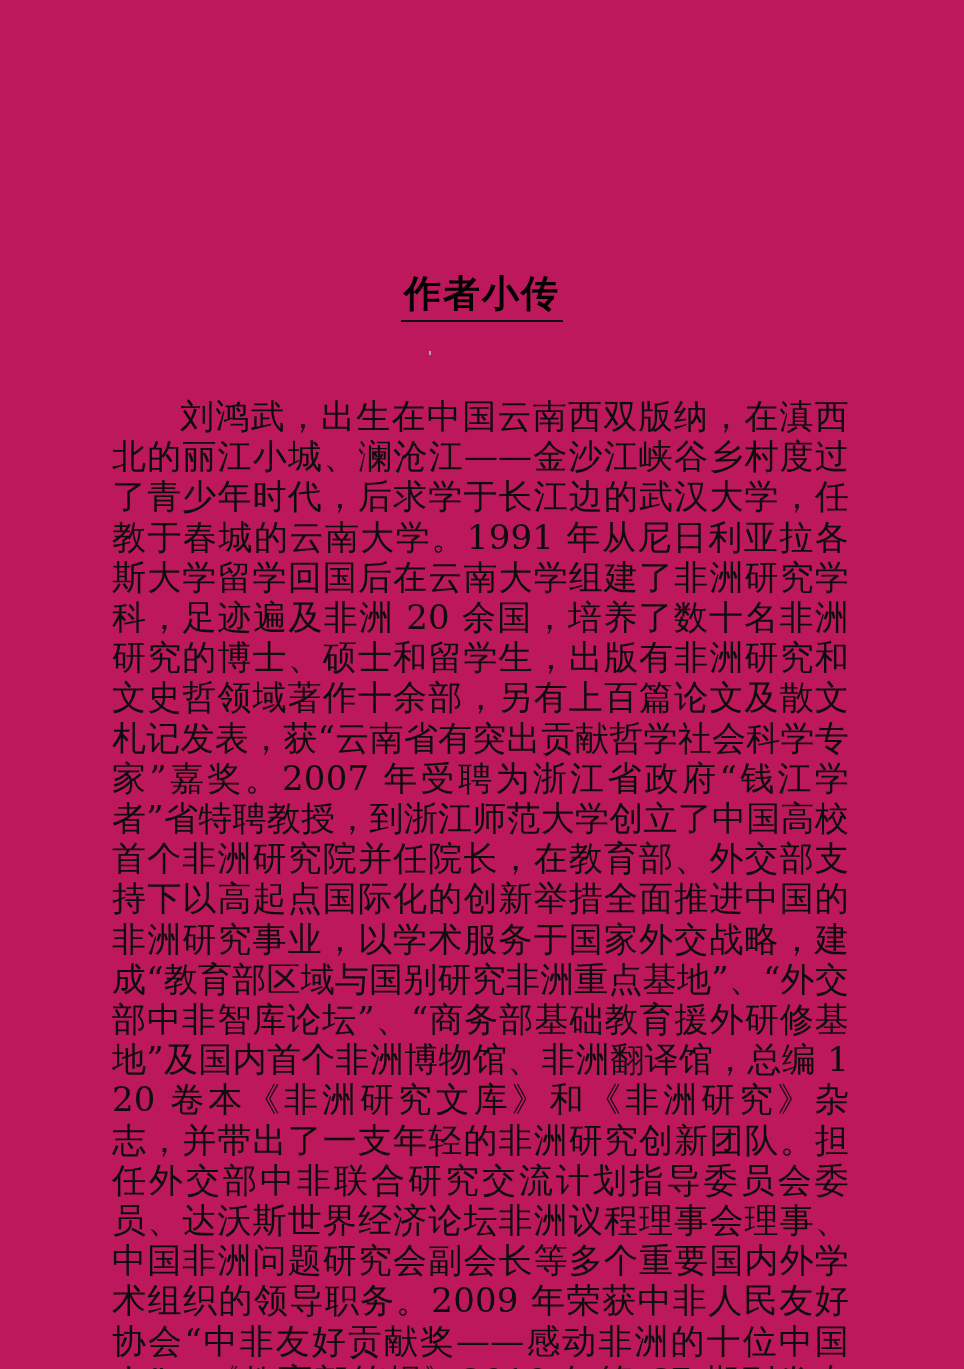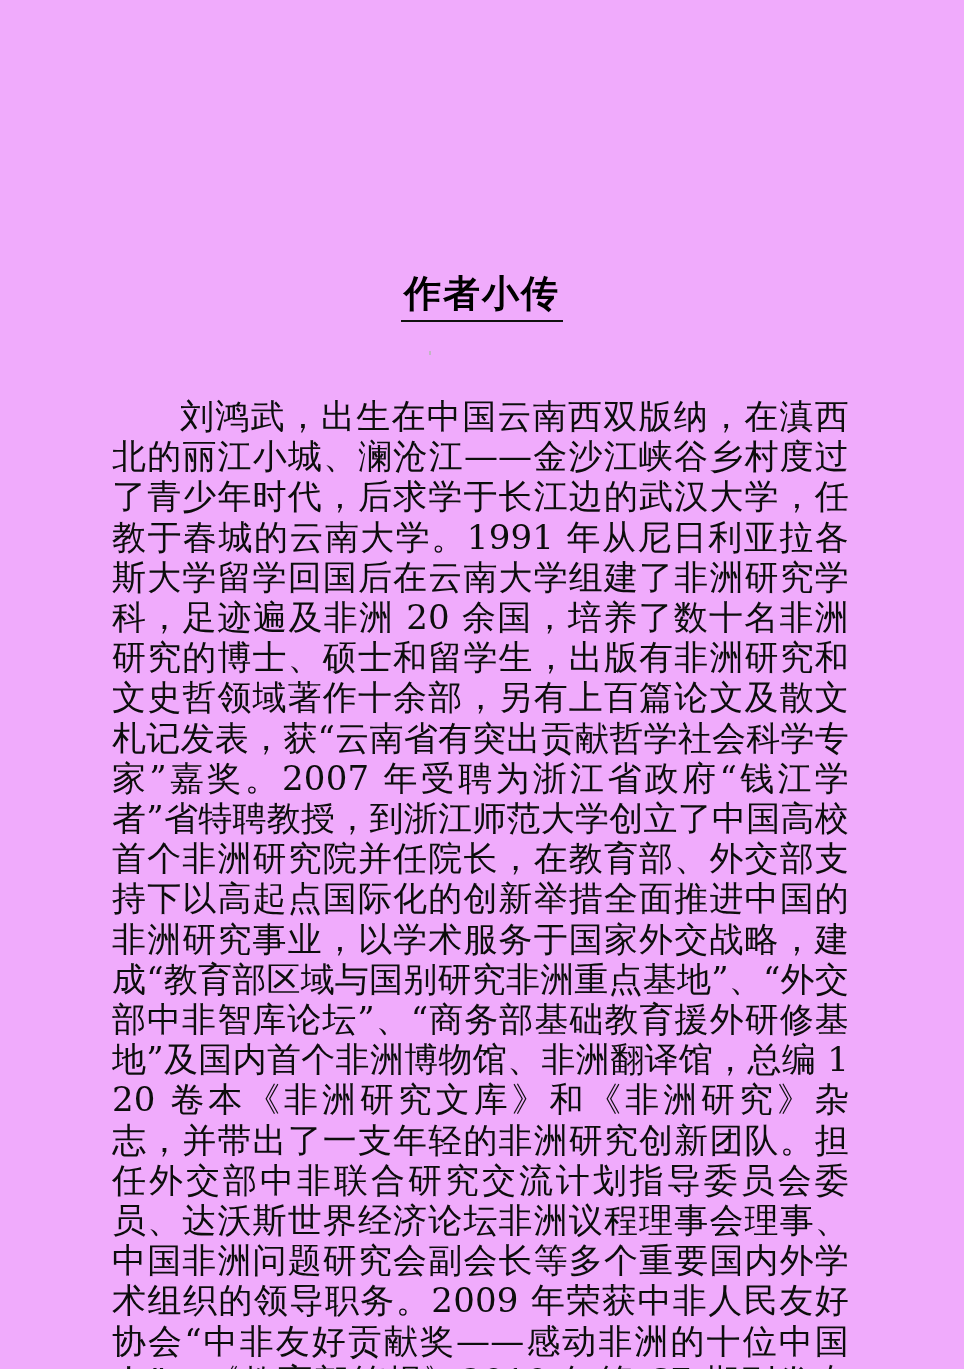--- a/index.html
+++ b/index.html
@@ -4,21 +4,21 @@
 <style>
   html, body {
     margin: 0;
     padding: 0;
     background: #ffffff;
   }
   .page {
     position: relative;
     width: 964px;
     height: 1369px;
-    background: #f0abfc;
+    background: #be185d;
     margin: 0 auto;
     overflow: hidden;
     font-family: "DejaVu Serif", "Liberation Serif", serif;
     color: #0d0d0d;
   }
 
   
   .title-block {
     position: absolute;
     top: 272px;

